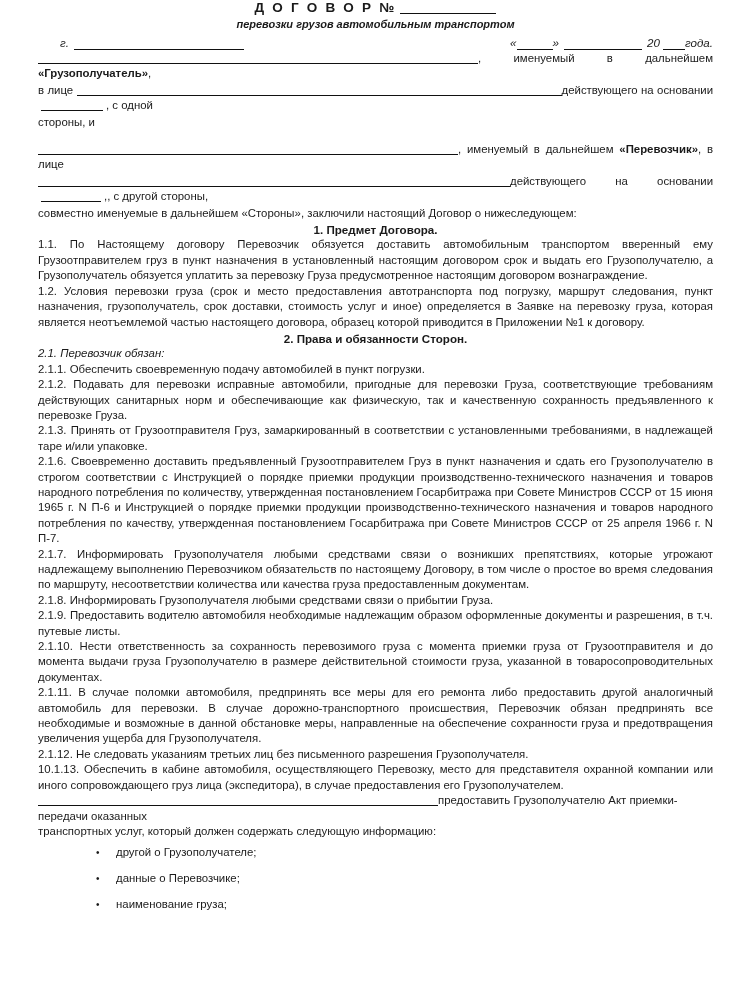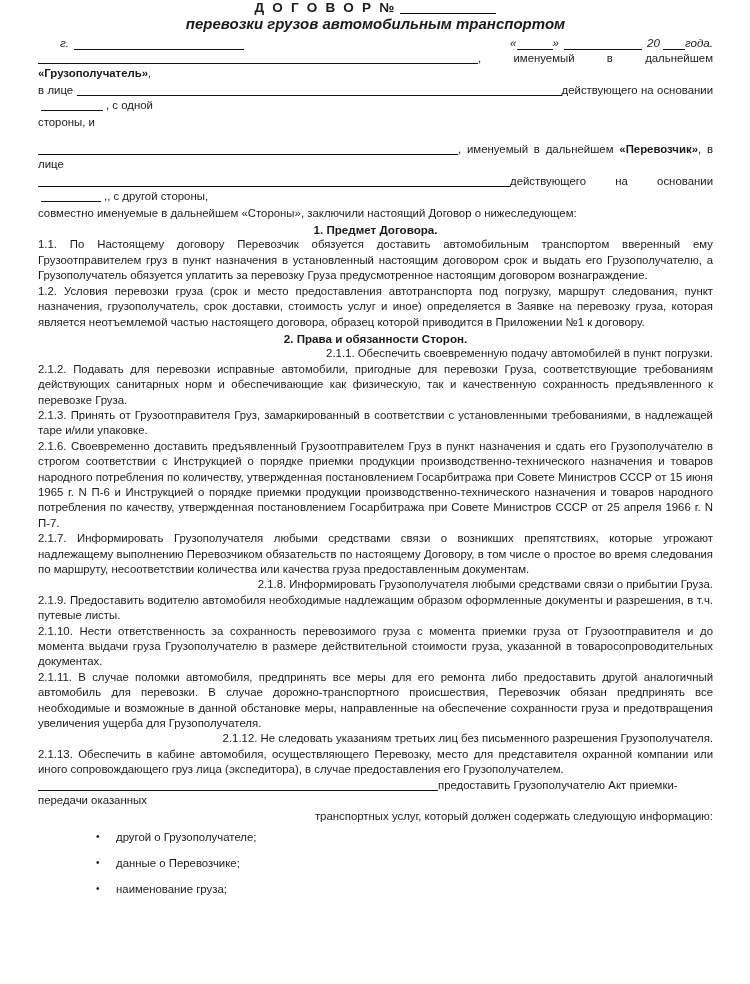--- a/index.html
+++ b/index.html
@@ -39,21 +39,21 @@
     width: 96px;
     border-bottom: 1.6px solid #111;
     vertical-align: -2px;
     letter-spacing: 0;
     margin-left: 4px;
   }
   .doc-subtitle {
     text-align: center;
     font-style: italic;
     font-weight: bold;
-    font-size: 15px;
+    font-size: 11px;
     margin: 2px 0 0 0;
     line-height: 14px;
   }
   .city-date-line {
     display: flex;
     align-items: flex-end;
     font-style: italic;
     font-size: 11.6px;
     margin-top: 4px;
     padding-left: 22px;
@@ -99,21 +99,21 @@
   }
 
   
   p.para {
     margin: 0;
     font-size: 11.4px;
     line-height: 15.4px;
     text-align: justify;
     text-justify: inter-word;
   }
-  p.para.left { text-align: right; }
+  p.para.left { text-align: left; }
   p.ital {
     font-style: italic;
     margin: 0;
     font-size: 11.4px;
     line-height: 15.4px;
   }
 
   
   ul.bullets {
     list-style: none;
@@ -178,31 +178,32 @@
   <div class="party-line center-fill">
     <span class="blank b-vlitse2"></span><span>действующего на основании</span><span class="blank b-osn2"></span><span>,, с другой стороны,</span>
   </div>
   <div class="party-line left">совместно именуемые в дальнейшем «Стороны», заключили настоящий Договор о нижеследующем:</div>
 
   <div class="sec-head">1. Предмет Договора.</div>
   <p class="para">1.1. По Настоящему договору Перевозчик обязуется доставить автомобильным транспортом вверенный ему Грузоотправителем груз в пункт назначения в установленный настоящим договором срок и выдать его Грузополучателю, а Грузополучатель обязуется уплатить за перевозку Груза предусмотренное настоящим договором вознаграждение.</p>
   <p class="para">1.2. Условия перевозки груза (срок и место предоставления автотранспорта под погрузку, маршрут следования, пункт назначения, грузополучатель, срок доставки, стоимость услуг и иное) определяется в Заявке на перевозку груза, которая является неотъемлемой частью настоящего договора, образец которой приводится в Приложении №1 к договору.</p>
 
   <div class="sec-head">2. Права и обязанности Сторон.</div>
+  <p class="ital">2.1. Перевозчик обязан:</p>
   <p class="para left">2.1.1. Обеспечить своевременную подачу автомобилей в пункт погрузки.</p>
   <p class="para">2.1.2. Подавать для перевозки исправные автомобили, пригодные для перевозки Груза, соответствующие требованиям действующих санитарных норм и обеспечивающие как физическую, так и качественную сохранность предъявленного к перевозке Груза.</p>
   <p class="para">2.1.3. Принять от Грузоотправителя Груз, замаркированный в соответствии с установленными требованиями, в надлежащей таре и/или упаковке.</p>
   <p class="para">2.1.6. Своевременно доставить предъявленный Грузоотправителем Груз в пункт назначения и сдать его Грузополучателю в строгом соответствии с Инструкцией о порядке приемки продукции производственно-технического назначения и товаров народного потребления по количеству, утвержденная постановлением Госарбитража при Совете Министров СССР от 15 июня 1965 г. N П-6 и Инструкцией о порядке приемки продукции производственно-технического назначения и товаров народного потребления по качеству, утвержденная постановлением Госарбитража при Совете Министров СССР от 25 апреля 1966 г. N П-7.</p>
   <p class="para">2.1.7. Информировать Грузополучателя любыми средствами связи о возникших препятствиях, которые угрожают надлежащему выполнению Перевозчиком обязательств по настоящему Договору, в том числе о простое во время следования по маршруту, несоответствии количества или качества груза предоставленным документам.</p>
   <p class="para left">2.1.8. Информировать Грузополучателя любыми средствами связи о прибытии Груза.</p>
   <p class="para">2.1.9. Предоставить водителю автомобиля  необходимые надлежащим образом оформленные документы и разрешения, в т.ч. путевые листы.</p>
   <p class="para">2.1.10. Нести ответственность за сохранность перевозимого груза с момента приемки груза от Грузоотправителя и до момента выдачи груза Грузополучателю в размере действительной стоимости груза, указанной в товаросопроводительных документах.</p>
   <p class="para">2.1.11. В случае поломки автомобиля, предпринять все меры для его ремонта либо предоставить другой аналогичный автомобиль для перевозки. В случае дорожно-транспортного происшествия, Перевозчик обязан предпринять все необходимые и возможные в данной обстановке меры, направленные на обеспечение сохранности груза и предотвращения увеличения ущерба для Грузополучателя.</p>
   <p class="para left">2.1.12. Не следовать указаниям третьих лиц без письменного разрешения Грузополучателя.</p>
-  <p class="para">2.1.13. Обеспечить в кабине автомобиля, осуществляющего Перевозку, место для представителя охранной компании или иного сопровождающего груз лица (экспедитора), в случае предоставления его Грузополучателем.</p>
+  <p class="para">10.1.13. Обеспечить в кабине автомобиля, осуществляющего Перевозку, место для представителя охранной компании или иного сопровождающего груз лица (экспедитора), в случае предоставления его Грузополучателем.</p>
 
   <p class="para center-fill" style="text-align:left;">
     <span class="blank b-moment2"></span><span>предоставить Грузополучателю Акт приемки-передачи оказанных</span>
   </p>
   <p class="para left">транспортных услуг, который должен содержать следующую информацию:</p>
 
   <ul class="bullets">
     <li>другой о Грузополучателе;</li>
     <li>данные о Перевозчике;</li>
     <li>наименование груза;</li>

